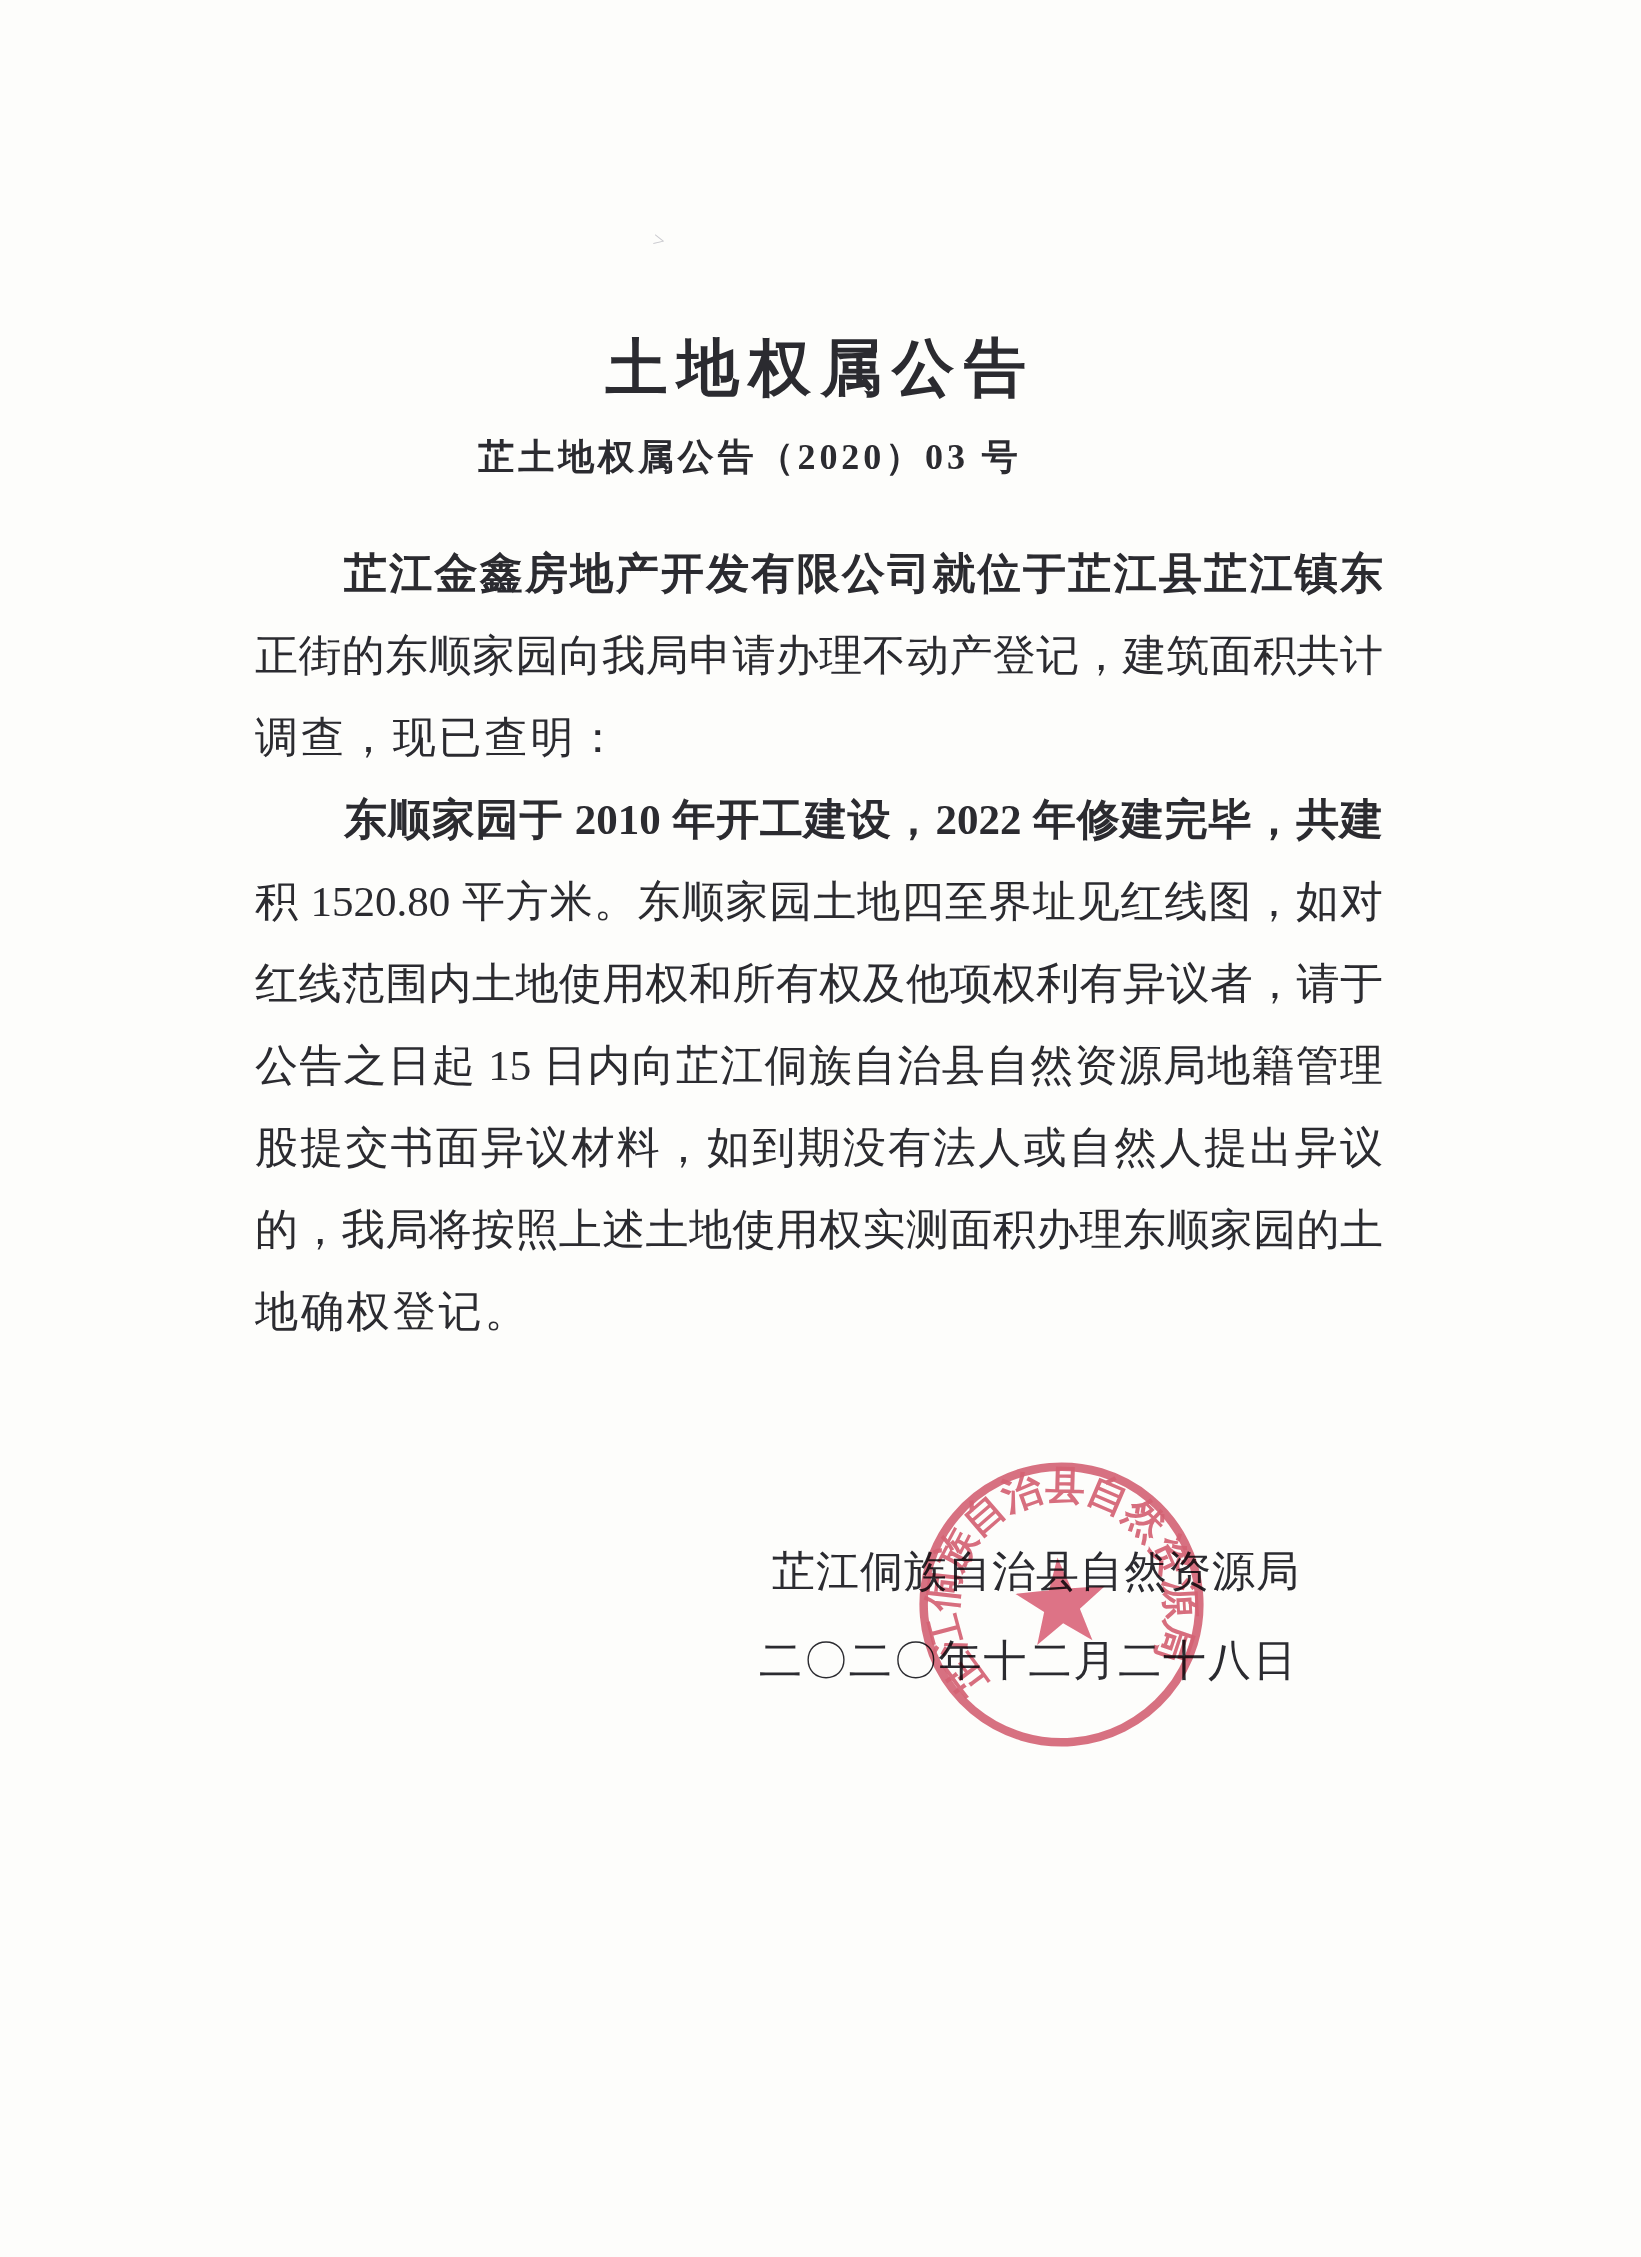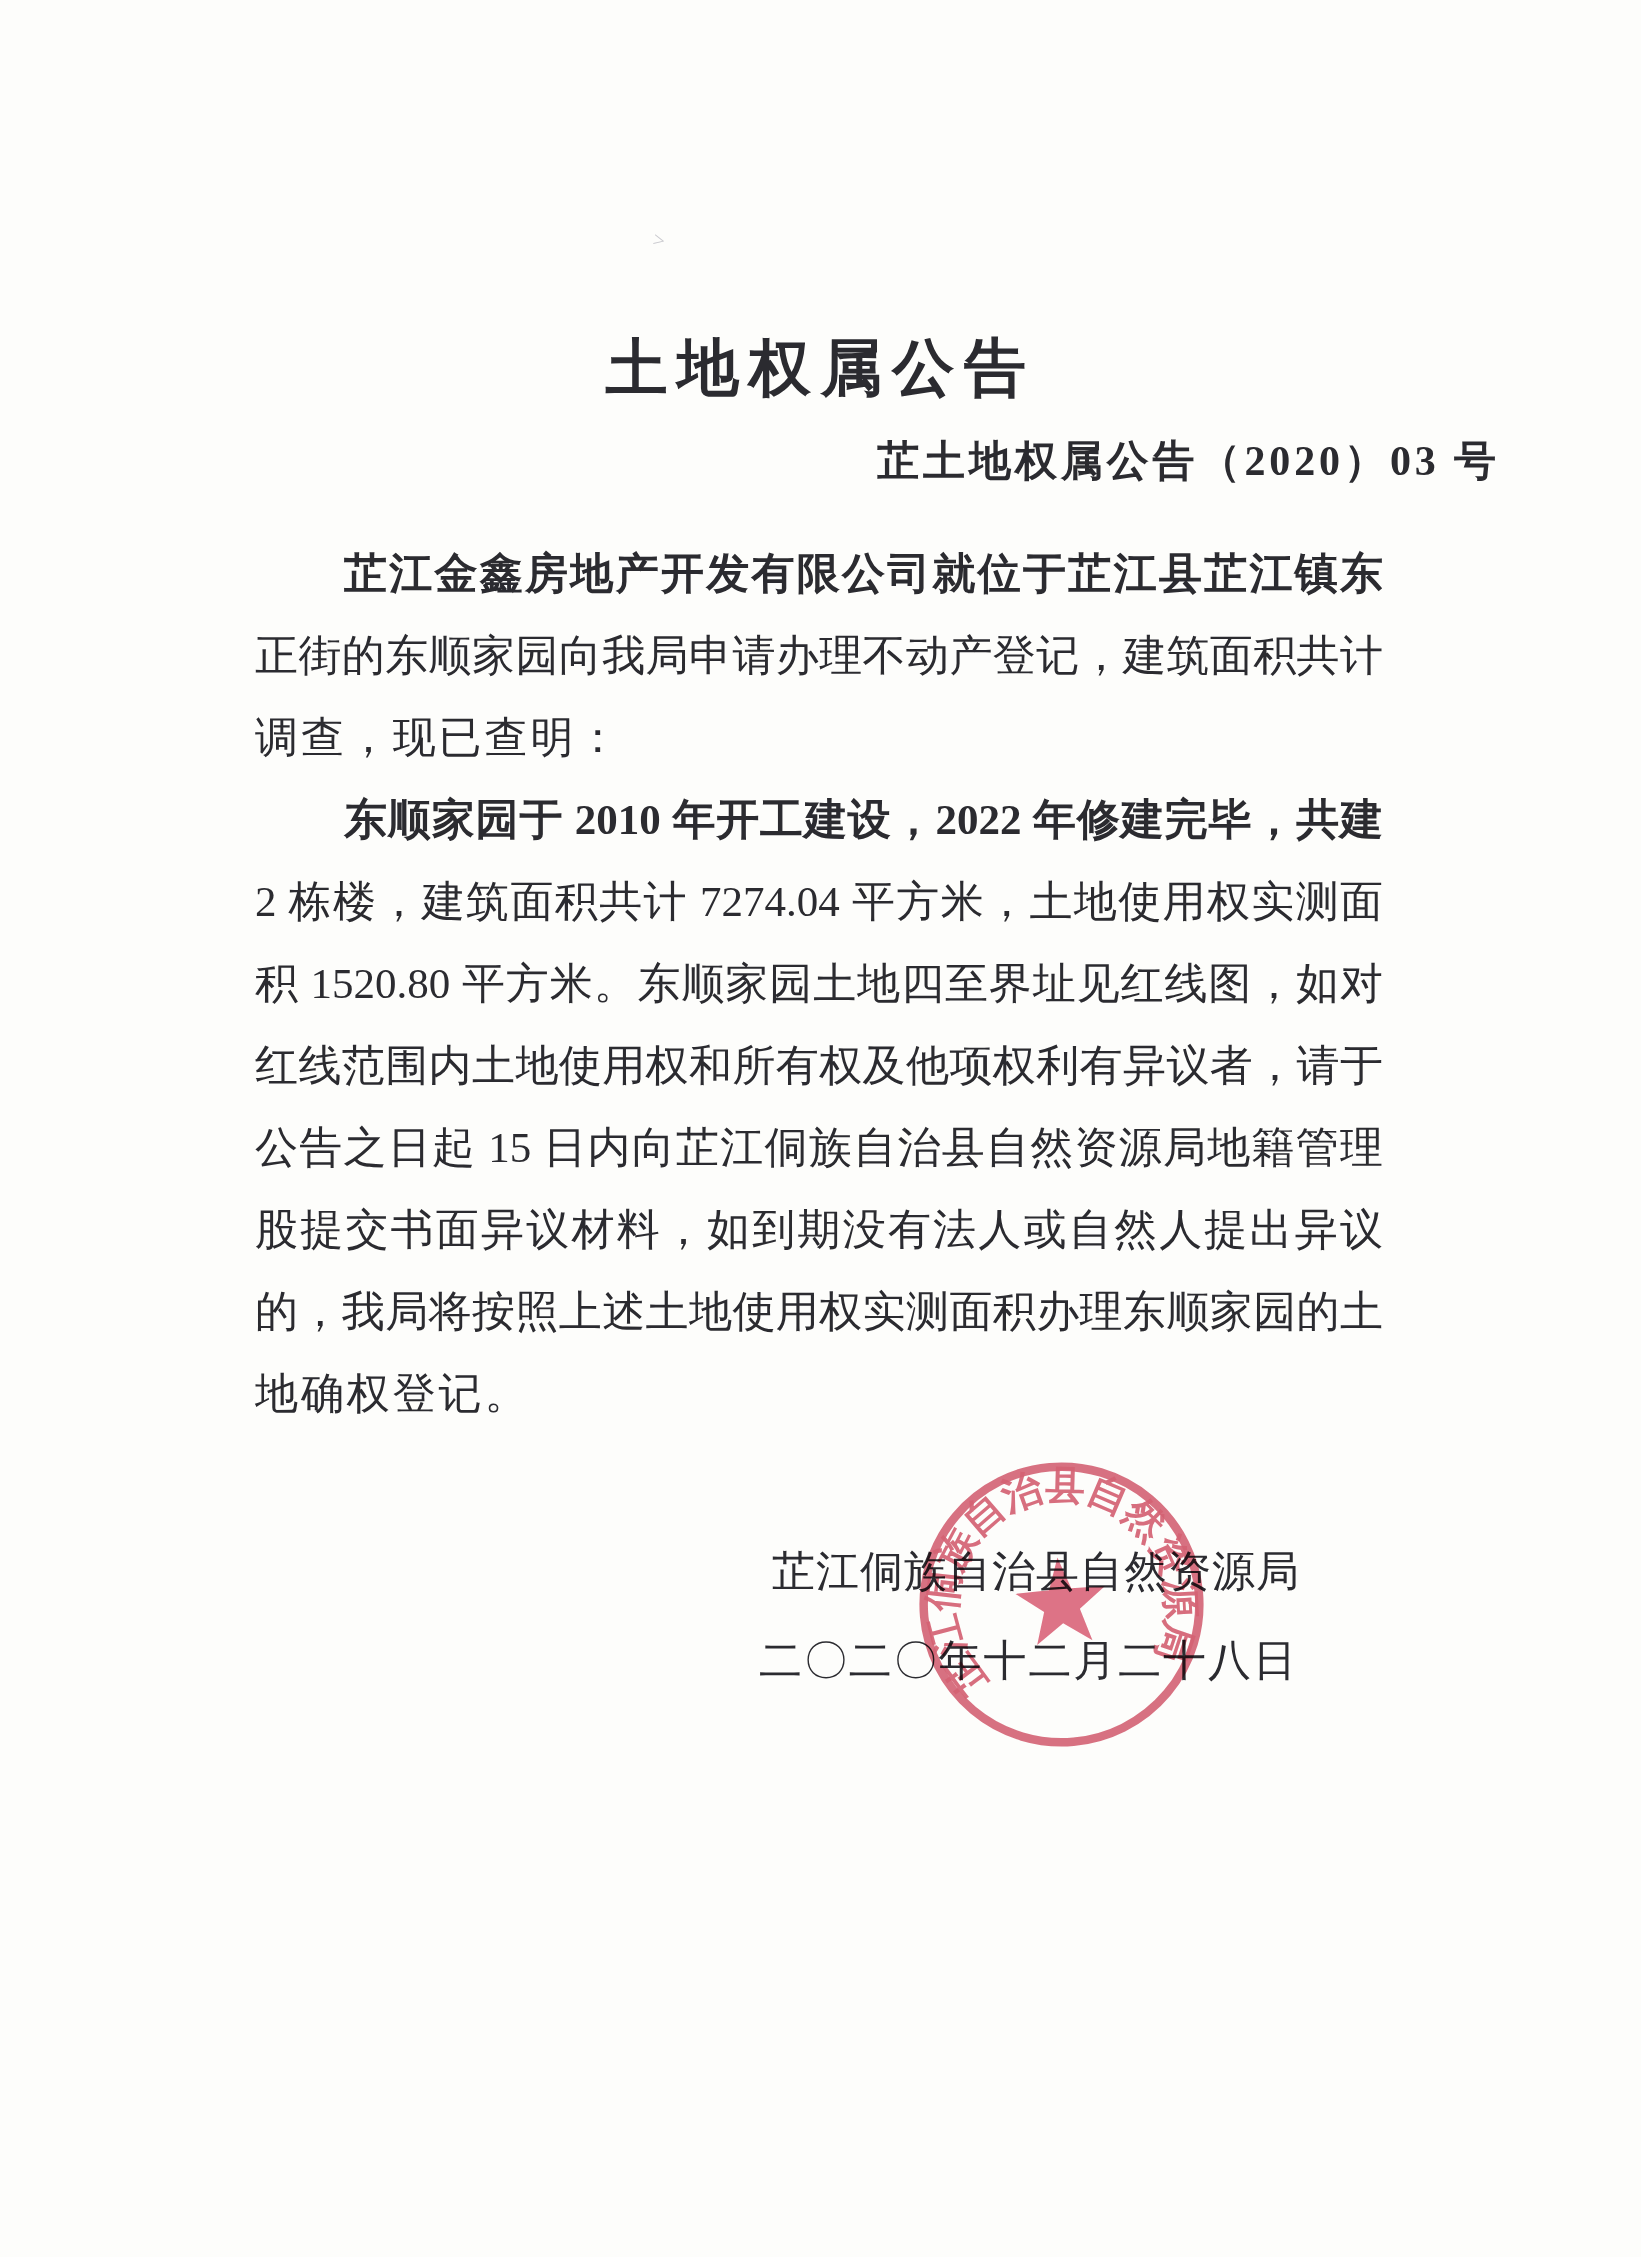--- a/index.html
+++ b/index.html
@@ -20,22 +20,22 @@
     text-align: center;
     font-size: 62px;
     font-weight: 700;
     letter-spacing: 9.7px;
   }
   .doc-number {
     position: absolute;
     top: 433px;
     left: 0;
     width: 1500px;
-    text-align: right;
-    font-size: 42px;
+    text-align: center;
+    font-size: 36px;
     font-weight: 700;
     letter-spacing: 3.9px;
   }
   .doc-body {
     position: absolute;
     left: 255px;
     top: 533px;
     width: 1128px;
     font-size: 43px;
     line-height: 82px;
@@ -97,21 +97,20 @@
 
   <div class="page-title">土地权属公告</div>
 
   <div class="doc-number">芷土地权属公告（2020）03 号</div>
 
   <div class="doc-body">
     <div class="line indent">芷江金鑫房地产开发有限公司就位于芷江县芷江镇东</div>
     <div class="line">正街的东顺家园向我局申请办理不动产登记，建筑面积共计</div>
     <div class="line short">调查，现已查明：</div>
     <div class="line indent">东顺家园于 2010 年开工建设，2022 年修建完毕，共建</div>
-    <div class="line">2 栋楼，建筑面积共计 7274.04 平方米，土地使用权实测面</div>
     <div class="line">积 1520.80 平方米。东顺家园土地四至界址见红线图，如对</div>
     <div class="line">红线范围内土地使用权和所有权及他项权利有异议者，请于</div>
     <div class="line">公告之日起 15 日内向芷江侗族自治县自然资源局地籍管理</div>
     <div class="line">股提交书面异议材料，如到期没有法人或自然人提出异议</div>
     <div class="line">的，我局将按照上述土地使用权实测面积办理东顺家园的土</div>
     <div class="line short">地确权登记。</div>
   </div>
 
   <div class="sig-org">芷江侗族自治县自然资源局</div>
   <div class="sig-date">二〇二〇年十二月二十八日</div>

